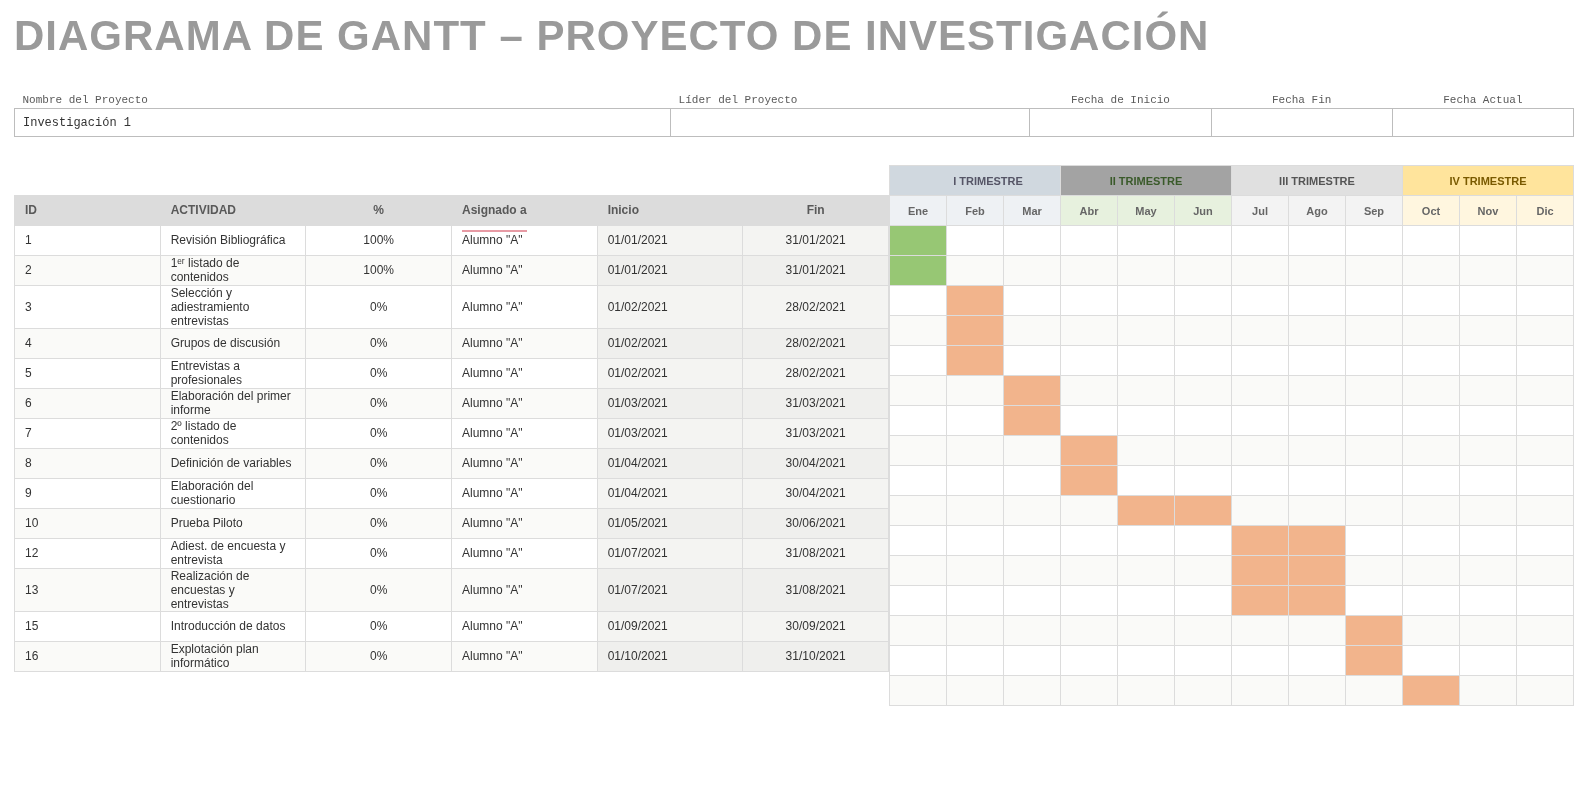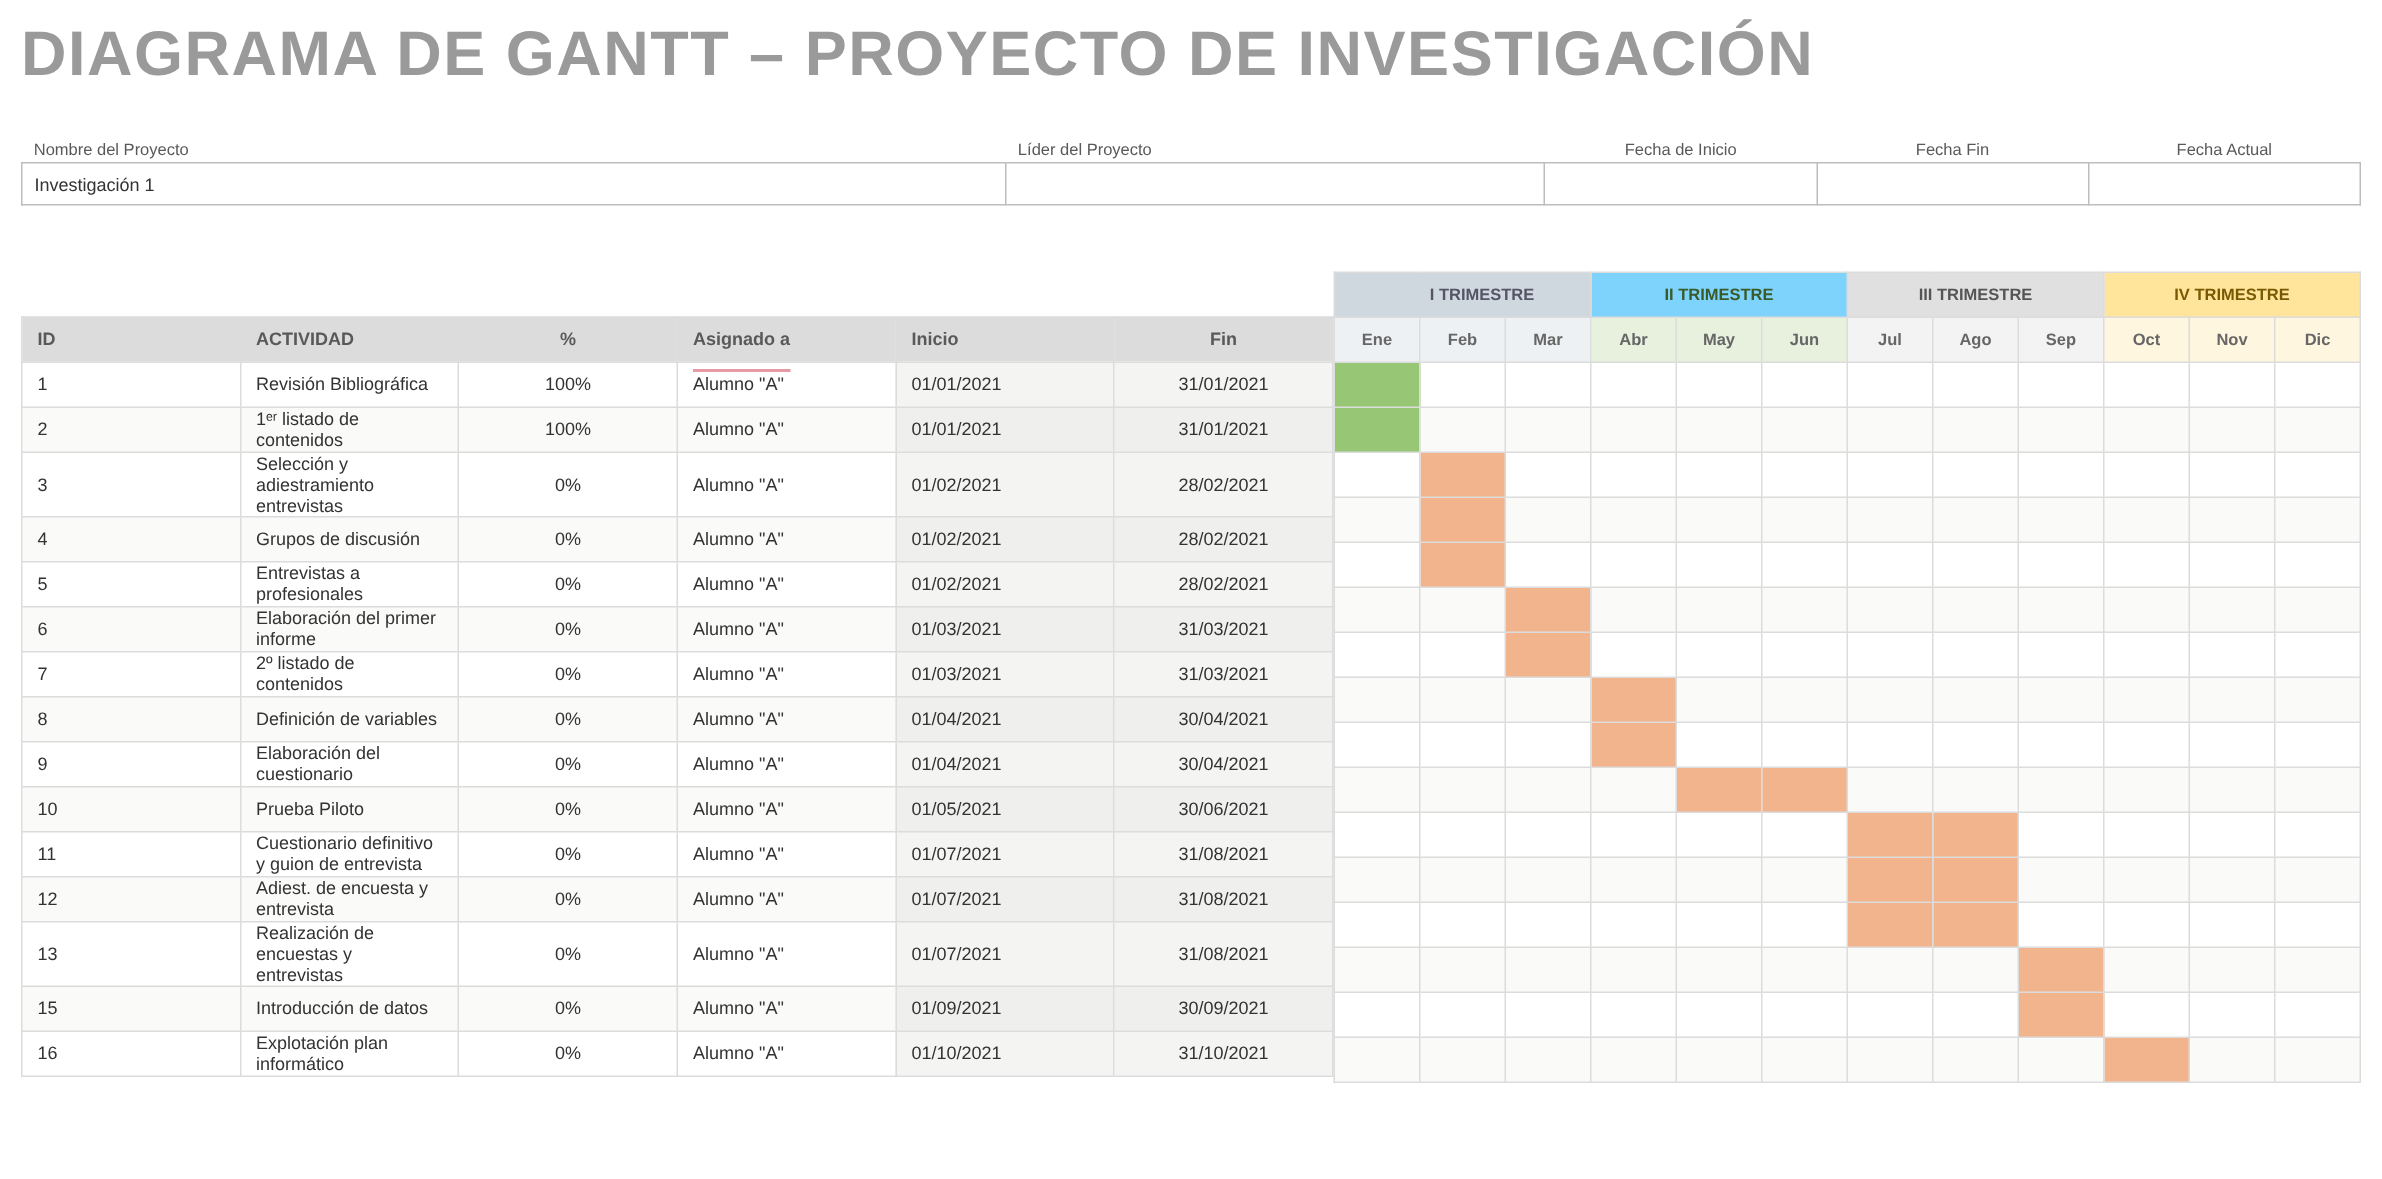--- a/index.html
+++ b/index.html
@@ -1,19 +1,19 @@
 <!DOCTYPE html>
 <html><head>
 <meta charset="utf-8">
 <style>
   * { box-sizing: border-box; margin: 0; padding: 0; }
   body { font-family: "Century Gothic", "Segoe UI", Arial, sans-serif; background: #fff; padding: 12px 14px; color: #333; font-size: 13px; }
   h1 { color: #9a9a9a; font-size: 42px; font-weight: 700; letter-spacing: 1px; margin-bottom: 30px; }
   
-  .meta-table { width: 100%; border-collapse: collapse; margin-bottom: 44px; table-layout: fixed; }
+  .meta-table { width: 100%; border-collapse: collapse; margin-bottom: 28px; table-layout: fixed; font-family: Liberation Mono, monospace; }
   .meta-table td { border: 1px solid #bdbdbd; padding: 4px 8px; font-size: 12px; }
   .meta-table .lbl { border: none; padding-bottom: 2px; color: #595959; font-size: 11px; }
   .meta-table .val { height: 28px; }
   .meta-table .col-name   { width: 42%; }
   .meta-table .col-leader { width: 23%; }
   .meta-table .col-date   { width: 11.6%; text-align: center; }
   
   .gantt-wrap { display: flex; align-items: flex-start; }
   .task-col { flex: 0 0 875px; }
   .tl-col   { flex: 1; min-width: 0; }
@@ -32,21 +32,21 @@
   .task-col .c-fin  { width: 90px;  text-align: center; background: #f4f4f2; }
   .task-col th.c-ini, .task-col th.c-fin { background: #dcdcdc; }
   .task-col tr:nth-child(even) td { background: #fafaf8; }
   .task-col tr:nth-child(even) td.c-ini,
   .task-col tr:nth-child(even) td.c-fin { background: #efefed; }
   .task-col .spacer th { height: 30px; background: transparent; border: none; }
 
   .tl-col th, .tl-col td { text-align: center; }
   .tl-col .q th { font-weight: 700; font-size: 11px; }
   .tl-col .q .q1 { background: #d0d8df; color: #556; padding-left: 26px; }
-  .tl-col .q .q2 { background: #7dd3fc; color: #3a5a2a; }
+  .tl-col .q .q2 { background: #a3a3a3; color: #3a5a2a; }
   .tl-col .q .q3 { background: #e0e0e0; color: #555; }
   .tl-col .q .q4 { background: #ffe49c; color: #7a5a00; }
   .tl-col .m th { font-weight: 700; font-size: 11px; color: #666; }
   .tl-col .m .q1 { background: #eef1f4; margin-left: 40px; }
   .tl-col .m .q2 { background: #e7f1de; }
   .tl-col .m .q3 { background: #f3f3f3; }
   .tl-col .m .q4 { background: #fff6df; }
   .tl-col tbody tr:nth-child(even) td { background: #fafaf8; }
   .tl-col td.done { background: #97c774 !important; }
   .tl-col td.plan { background: #f2b48c !important; }
@@ -173,28 +173,20 @@
           </tr>
           <tr>
             <td class="c-id">10</td>
             <td class="c-act">Prueba Piloto</td>
             <td class="c-pct">0%</td>
             <td class="c-asg">Alumno "A"</td>
             <td class="c-ini">01/05/2021</td>
             <td class="c-fin">30/06/2021</td>
           </tr>
           <tr>
-            <td class="c-id">11</td>
-            <td class="c-act">Cuestionario definitivo y guion de entrevista</td>
-            <td class="c-pct">0%</td>
-            <td class="c-asg">Alumno "A"</td>
-            <td class="c-ini">01/07/2021</td>
-            <td class="c-fin">31/08/2021</td>
-          </tr>
-          <tr>
             <td class="c-id">12</td>
             <td class="c-act">Adiest. de encuesta y entrevista</td>
             <td class="c-pct">0%</td>
             <td class="c-asg">Alumno "A"</td>
             <td class="c-ini">01/07/2021</td>
             <td class="c-fin">31/08/2021</td>
           </tr>
           <tr>
             <td class="c-id">13</td>
             <td class="c-act">Realización de encuestas y entrevistas</td>

